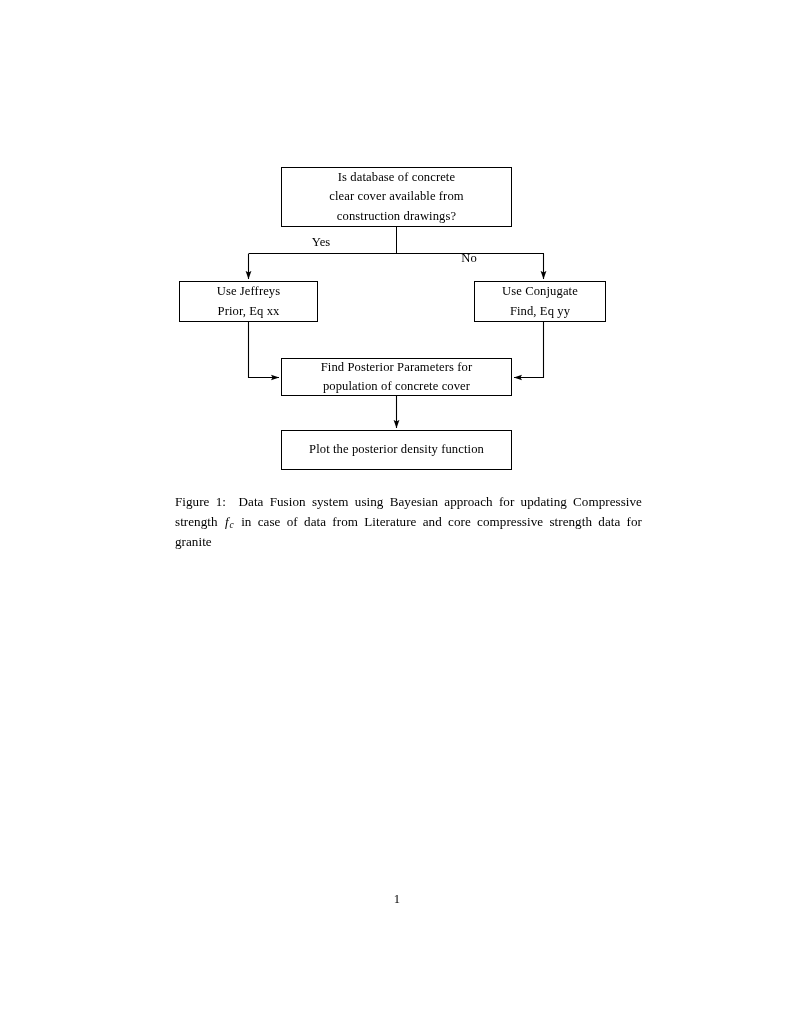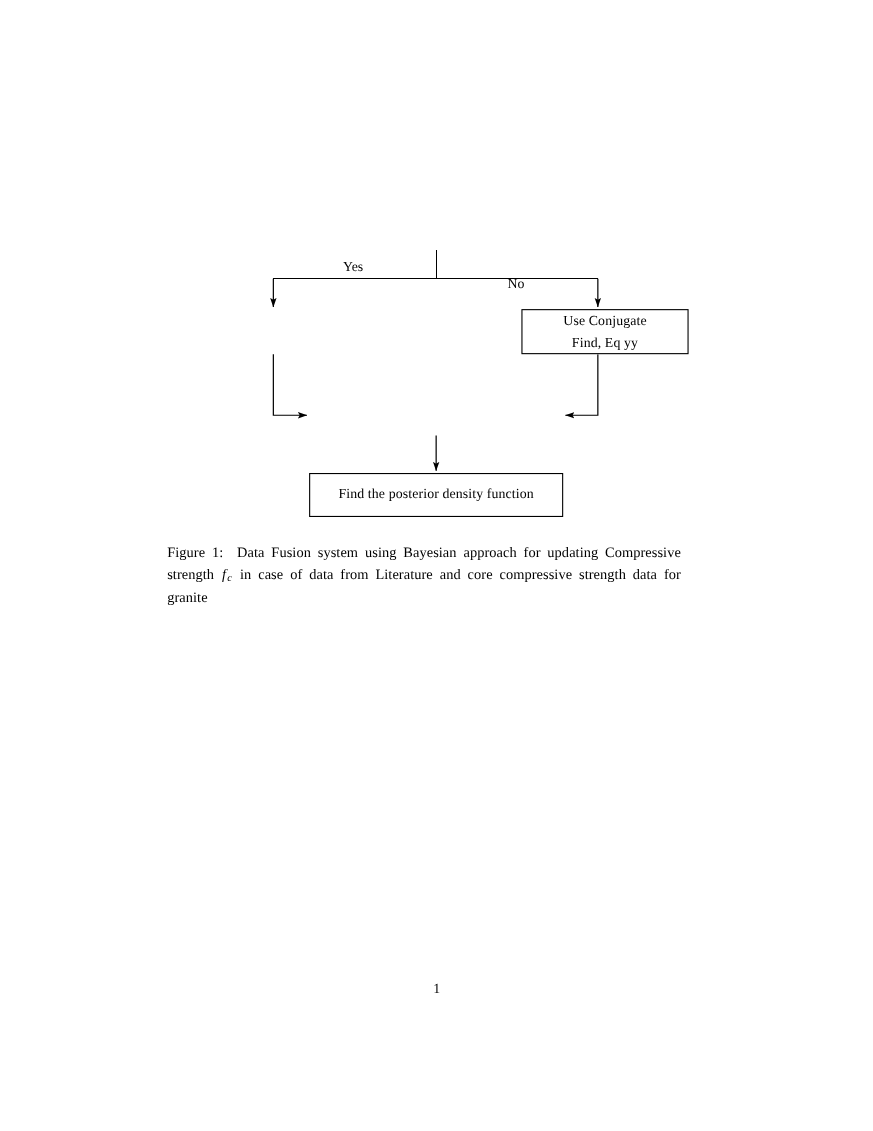--- a/index.html
+++ b/index.html
@@ -50,40 +50,40 @@
     letter-spacing: 0.1px;
   }
   .node-box .line {
     display: block;
     white-space: nowrap;
   }
 
   
   #node-decision  { left: 281px; top: 167px; width: 231px; height: 60px; }
   #node-jeffreys  { left: 179px; top: 281px; width: 139px; height: 41px; }
-  #node-conjugate { left: 474px; top: 281px; width: 152px; height: 41px; align-items: center; }
+  #node-conjugate { left: 474px; top: 281px; width: 132px; height: 41px; align-items: center; }
   #node-posterior { left: 281px; top: 358px; width: 231px; height: 38px; }
   #node-plot      { left: 281px; top: 430px; width: 231px; height: 40px; }
 
   
   .edge-label {
     position: absolute;
     font-size: 12.6px;
     line-height: 1;
     white-space: nowrap;
     transform: translateX(-50%);
     text-align: center;
   }
   #edge-label-yes { left: 321px; top: 236px; }
   #edge-label-no  { left: 469px; top: 252px; }
 
   
   #figure-caption {
     position: absolute;
-    left: 152px;
+    left: 175px;
     top: 492px;
     width: 467px;
     font-size: 13.1px;
     line-height: 1.49;
     text-align: justify;
     text-justify: inter-word;
     letter-spacing: 0.05px;
   }
   #figure-caption .math-var {
     font-style: italic;
@@ -133,31 +133,44 @@
       <path d="M543.5,253.5 L543.5,279" marker-end="url(#arrow)"></path>
 
       <path d="M248.5,322 L248.5,377.5 L279,377.5" marker-end="url(#arrow)"></path>
 
       <path d="M543.5,322 L543.5,377.5 L514,377.5" marker-end="url(#arrow)"></path>
 
       <path d="M396.5,396 L396.5,428" marker-end="url(#arrow)"></path>
     </g>
   </svg>
 
+  <div class="node-box" id="node-decision">
+    <span class="line">Is database of concrete</span>
+    <span class="line">clear cover available from</span>
+    <span class="line">construction drawings?</span>
+  </div>
 
   <div class="edge-label" id="edge-label-yes">Yes</div>
   <div class="edge-label" id="edge-label-no">No</div>
 
+  <div class="node-box" id="node-jeffreys">
+    <span class="line">Use Jeffreys</span>
+    <span class="line">Prior, Eq xx</span>
+  </div>
 
   <div class="node-box" id="node-conjugate">
     <span class="line">Use Conjugate</span>
     <span class="line">Find, Eq yy</span>
   </div>
 
+  <div class="node-box" id="node-posterior">
+    <span class="line">Find Posterior Parameters for</span>
+    <span class="line">population of concrete cover</span>
+  </div>
 
   <div class="node-box" id="node-plot">
-    <span class="line">Find the posterior density function</span>
+    <span class="line">Plot the posterior density function</span>
   </div>
 </div>
 
 <div id="figure-caption"><span>Figure 1:</span><span>&nbsp; </span><span>Data Fusion system using Bayesian approach for updating Compressive strength</span><span> </span><span class="math-var">f</span><span class="math-sub">c</span><span> </span><span>in case of data from Literature and core compressive strength data for granite</span></div>
 
 <div id="page-number">1</div>
 
 </body></html>

